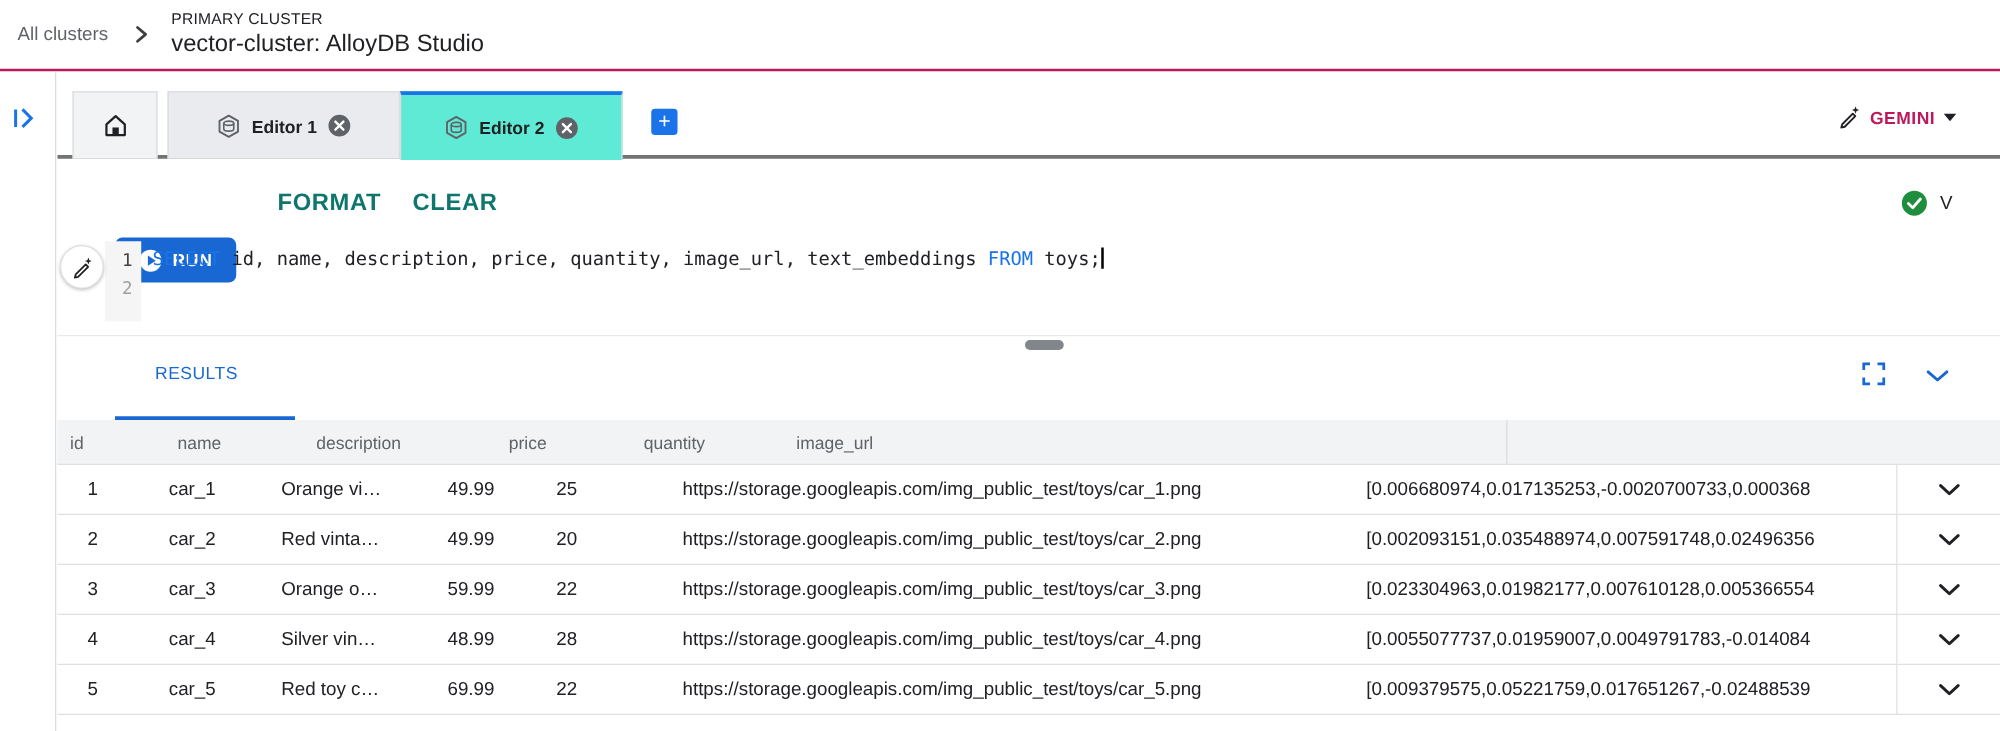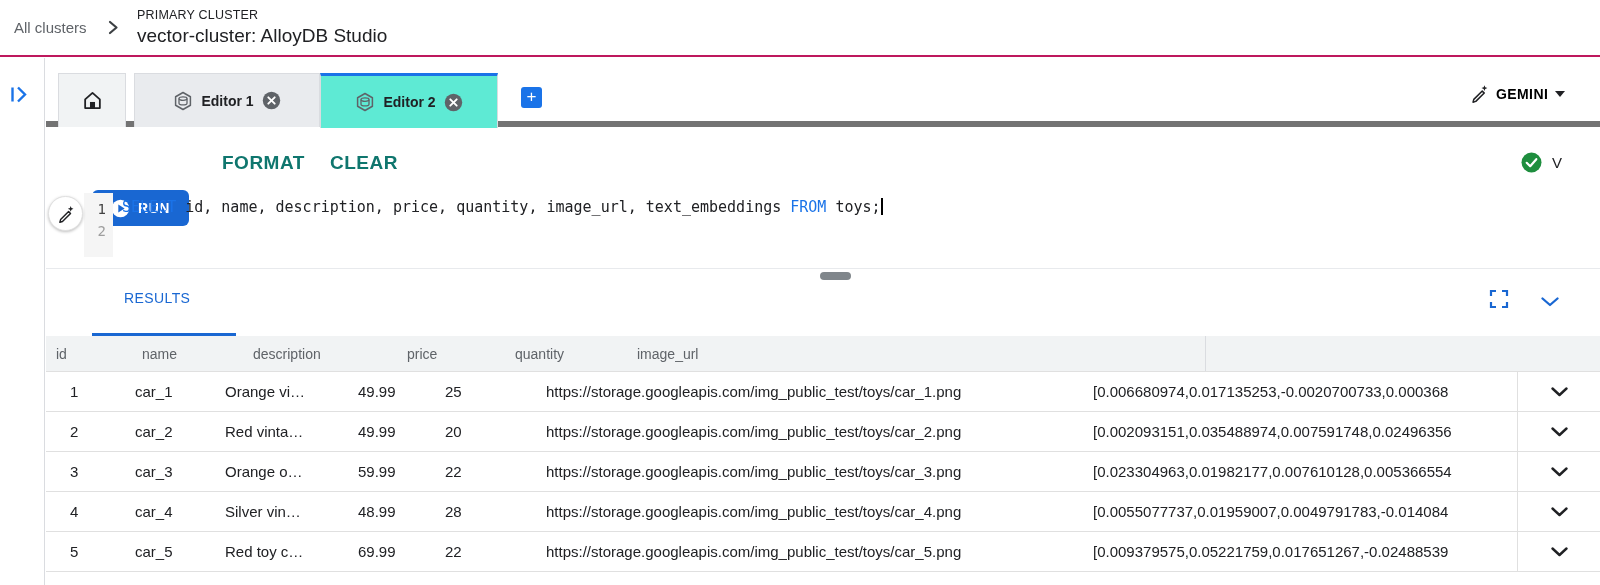--- a/index.html
+++ b/index.html
@@ -15,34 +15,34 @@
   .bc-line1 { font-size:12.5px; color:#202124; letter-spacing:.2px; }
   .bc-line2 { font-size:19px; color:#202124; margin-top:3px; }
 
   
   .left-rail { position:absolute; left:0; top:58px; width:45px; height:527px;
     background:#fff; border-right:1px solid #dadce0; }
   .rail-expand { position:absolute; left:10px; top:28px; cursor:pointer; }
 
   
   .tab-bar { position:absolute; left:46px; top:58px; width:1554px; height:69px;
-    background:#fff; border-bottom:6px solid #737373; }
+    background:#fff; border-bottom:3px solid #737373; }
   .tab { position:absolute; top:15px; height:54px; display:flex; align-items:center;
     justify-content:center; gap:8px; cursor:pointer; }
   .tab-home { left:12px; width:68px; background:#f1f3f4; border:1px solid #dadce0; border-bottom:none; }
   .tab-e1 { left:88px; width:186px; background:#e9ebee; border:1px solid #dadce0; border-bottom:none; }
   .tab-e2 { left:274px; width:178px; background:#5eead4; border-left:1px solid #dadce0;
     border-right:1px solid #dadce0; border-top:3px solid #1a73e8; height:55px; z-index:2; }
   .tab-label { font-size:14px; font-weight:bold; color:#202124; }
   .add-tab { position:absolute; left:475px; top:29px; width:21px; height:21px;
     background:#1a73e8; border-radius:3px; color:#fff; font-size:17px; line-height:19px;
     text-align:center; cursor:pointer; }
   .gemini { position:absolute; left:1424px; top:26px; display:flex; align-items:center;
     gap:7px; cursor:pointer; }
-  .gemini-label { font-size:14px; font-weight:bold; letter-spacing:.4px; color:#000000; }
+  .gemini-label { font-size:14px; font-weight:bold; letter-spacing:.4px; color:#be185d; }
   .gemini-caret { width:0; height:0; border-left:5px solid transparent;
     border-right:5px solid transparent; border-top:6px solid #202124; }
 
   
   .run-btn { position:absolute; left:92px; top:142px; width:97px; height:36px;
     background:#1967d2; border:none; border-radius:6px; color:#fff; display:flex;
     align-items:center; justify-content:center; gap:8px; font-size:14px; font-weight:bold;
     letter-spacing:.6px; font-family:"Liberation Sans",sans-serif; cursor:pointer;margin-top:48px; }
   .txt-btn { position:absolute; top:142px; height:41px; line-height:41px; border:none;
     background:transparent; color:#0f766e; font-size:19px; font-weight:bold;

